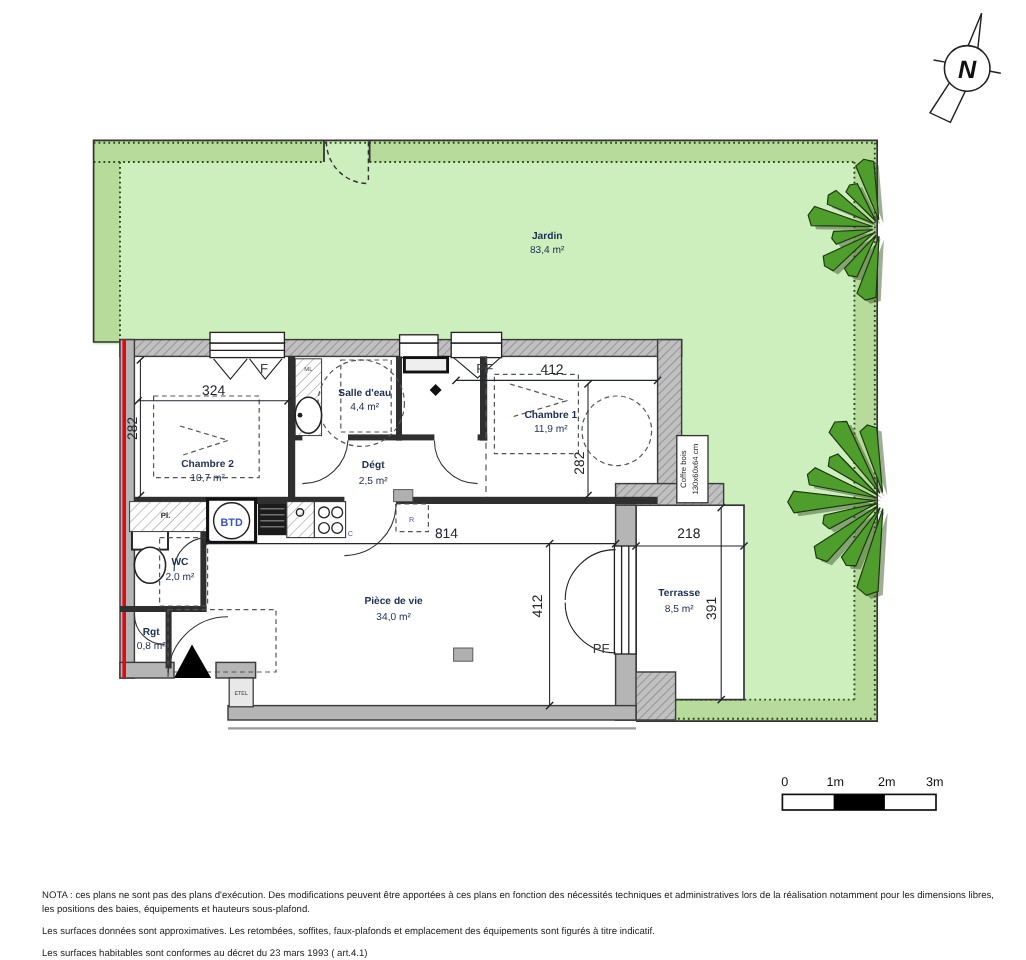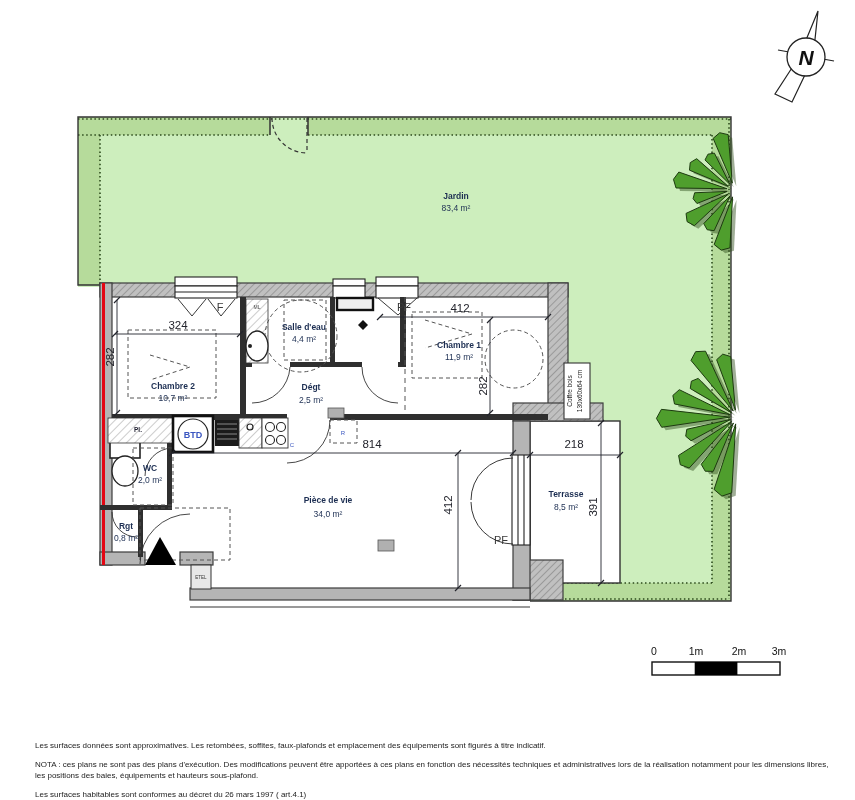--- a/index.html
+++ b/index.html
@@ -307,16 +307,16 @@
     <text x="696" y="655" class="scale-lab">1m</text>
     <text x="739" y="655" class="scale-lab">2m</text>
     <text x="779" y="655" class="scale-lab">3m</text>
     <rect x="652" y="662" width="128" height="13" fill="#fff" stroke="#111" stroke-width="1.4"></rect>
     <rect x="694.7" y="662" width="42.7" height="13" fill="#000"></rect>
   </g>
 </svg>
 </div>
 
 <div id="notes">
+  <p>NOTA : ces plans ne sont pas des plans d'exécution. Des modifications peuvent être apportées à ces plans en fonction des nécessités techniques et administratives lors de la réalisation notamment pour les dimensions libres, les positions des baies, équipements et hauteurs sous-plafond.</p>
   <p>Les surfaces données sont approximatives. Les retombées, soffites, faux-plafonds et emplacement des équipements sont figurés à titre indicatif.</p>
-  <p>NOTA : ces plans ne sont pas des plans d'exécution. Des modifications peuvent être apportées à ces plans en fonction des nécessités techniques et administratives lors de la réalisation notamment pour les dimensions libres, les positions des baies, équipements et hauteurs sous-plafond.</p>
-  <p>Les surfaces habitables sont conformes au décret du 26 mars 1997 ( art.4.1)</p>
+  <p>Les surfaces habitables sont conformes au décret du 23 mars 1993 ( art.4.1)</p>
 </div>
 
 </body></html>

